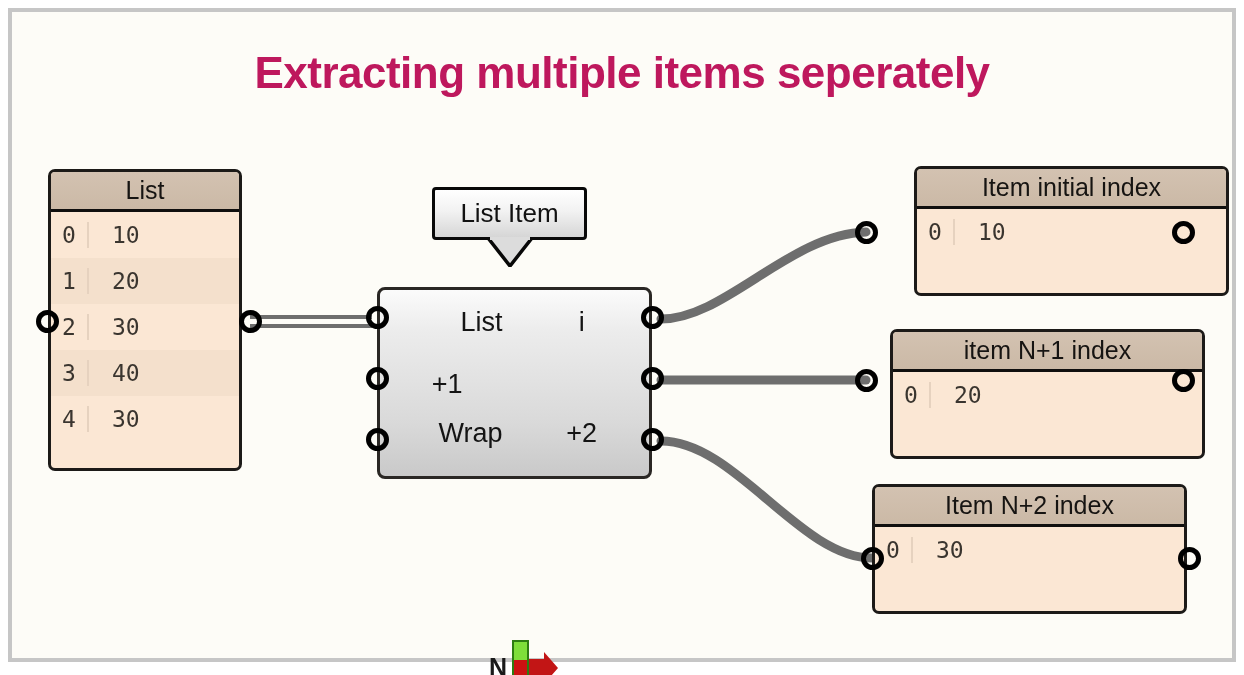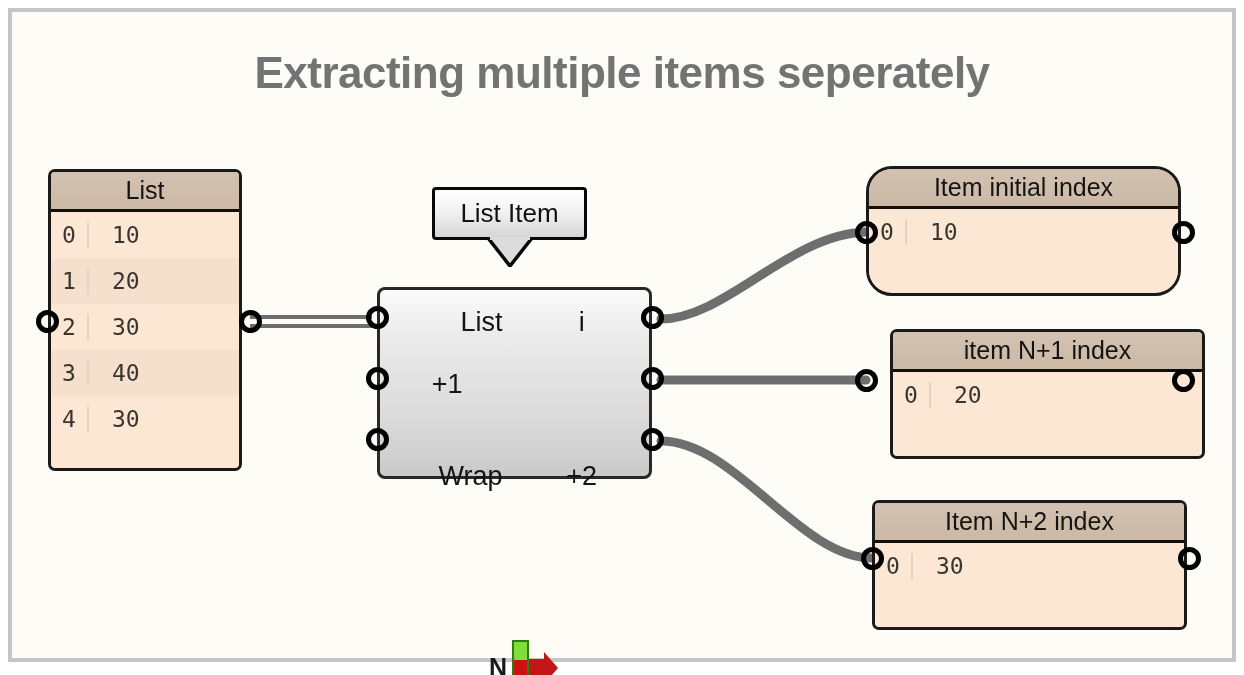--- a/index.html
+++ b/index.html
@@ -35,21 +35,21 @@
 
   
   #title {
     position: absolute;
     left: 0;
     top: 48px;
     width: 1244px;
     text-align: center;
     font-size: 44px;
     font-weight: 700;
-    color: #737373;
+    color: #be185d;
     letter-spacing: -0.5px;
     font-family: "Liberation Sans", sans-serif;
   }
 
   
   .gh-panel {
     position: absolute;
     border: 3.5px solid #1c1a18;
     border-radius: 7px;
     background: #fbe7d4;
@@ -92,23 +92,23 @@
   .gh-row .val {
     padding-left: 23px;
   }
 
   
   #panel-list { left: 48px; top: 169px; width: 194px; height: 302px; }
   #panel-list .gh-panel-body { height: calc(100% - 43px); }
 
   
   .out-panel { width: 315px; height: 130px; }
-  #panel-out0 { left: 866px; top: 166px; border-radius: 26px; }
+  #panel-out0 { left: 914px; top: 166px; }
   #panel-out1 { left: 866px; top: 329px; margin-left: 24px; }
-  #panel-out2 { left: 872px; top: 500px; }
+  #panel-out2 { left: 872px; top: 484px; }
 
   
   .port {
     position: absolute;
     width: 23px;
     height: 23px;
     border: 5px solid #000000;
     border-radius: 50%;
     background: transparent;
     box-sizing: border-box;
@@ -145,21 +145,21 @@
     padding-right: 12px;
     box-sizing: border-box;
   }
   .comp-row .out-label {
     width: 50%;
     text-align: center;
     box-sizing: border-box;
   }
   #comp-row-0 { top: 0px; }
   #comp-row-1 { top: 62px; }
-  #comp-row-2 { top: 138px; align-items: flex-end; }
+  #comp-row-2 { top: 111px; }
 
   
   #comp-icon {
     position: absolute;
     left: 107px;
     top: 345px;
     width: 76px;
     height: 66px;
     z-index: 7;
     pointer-events: none;

